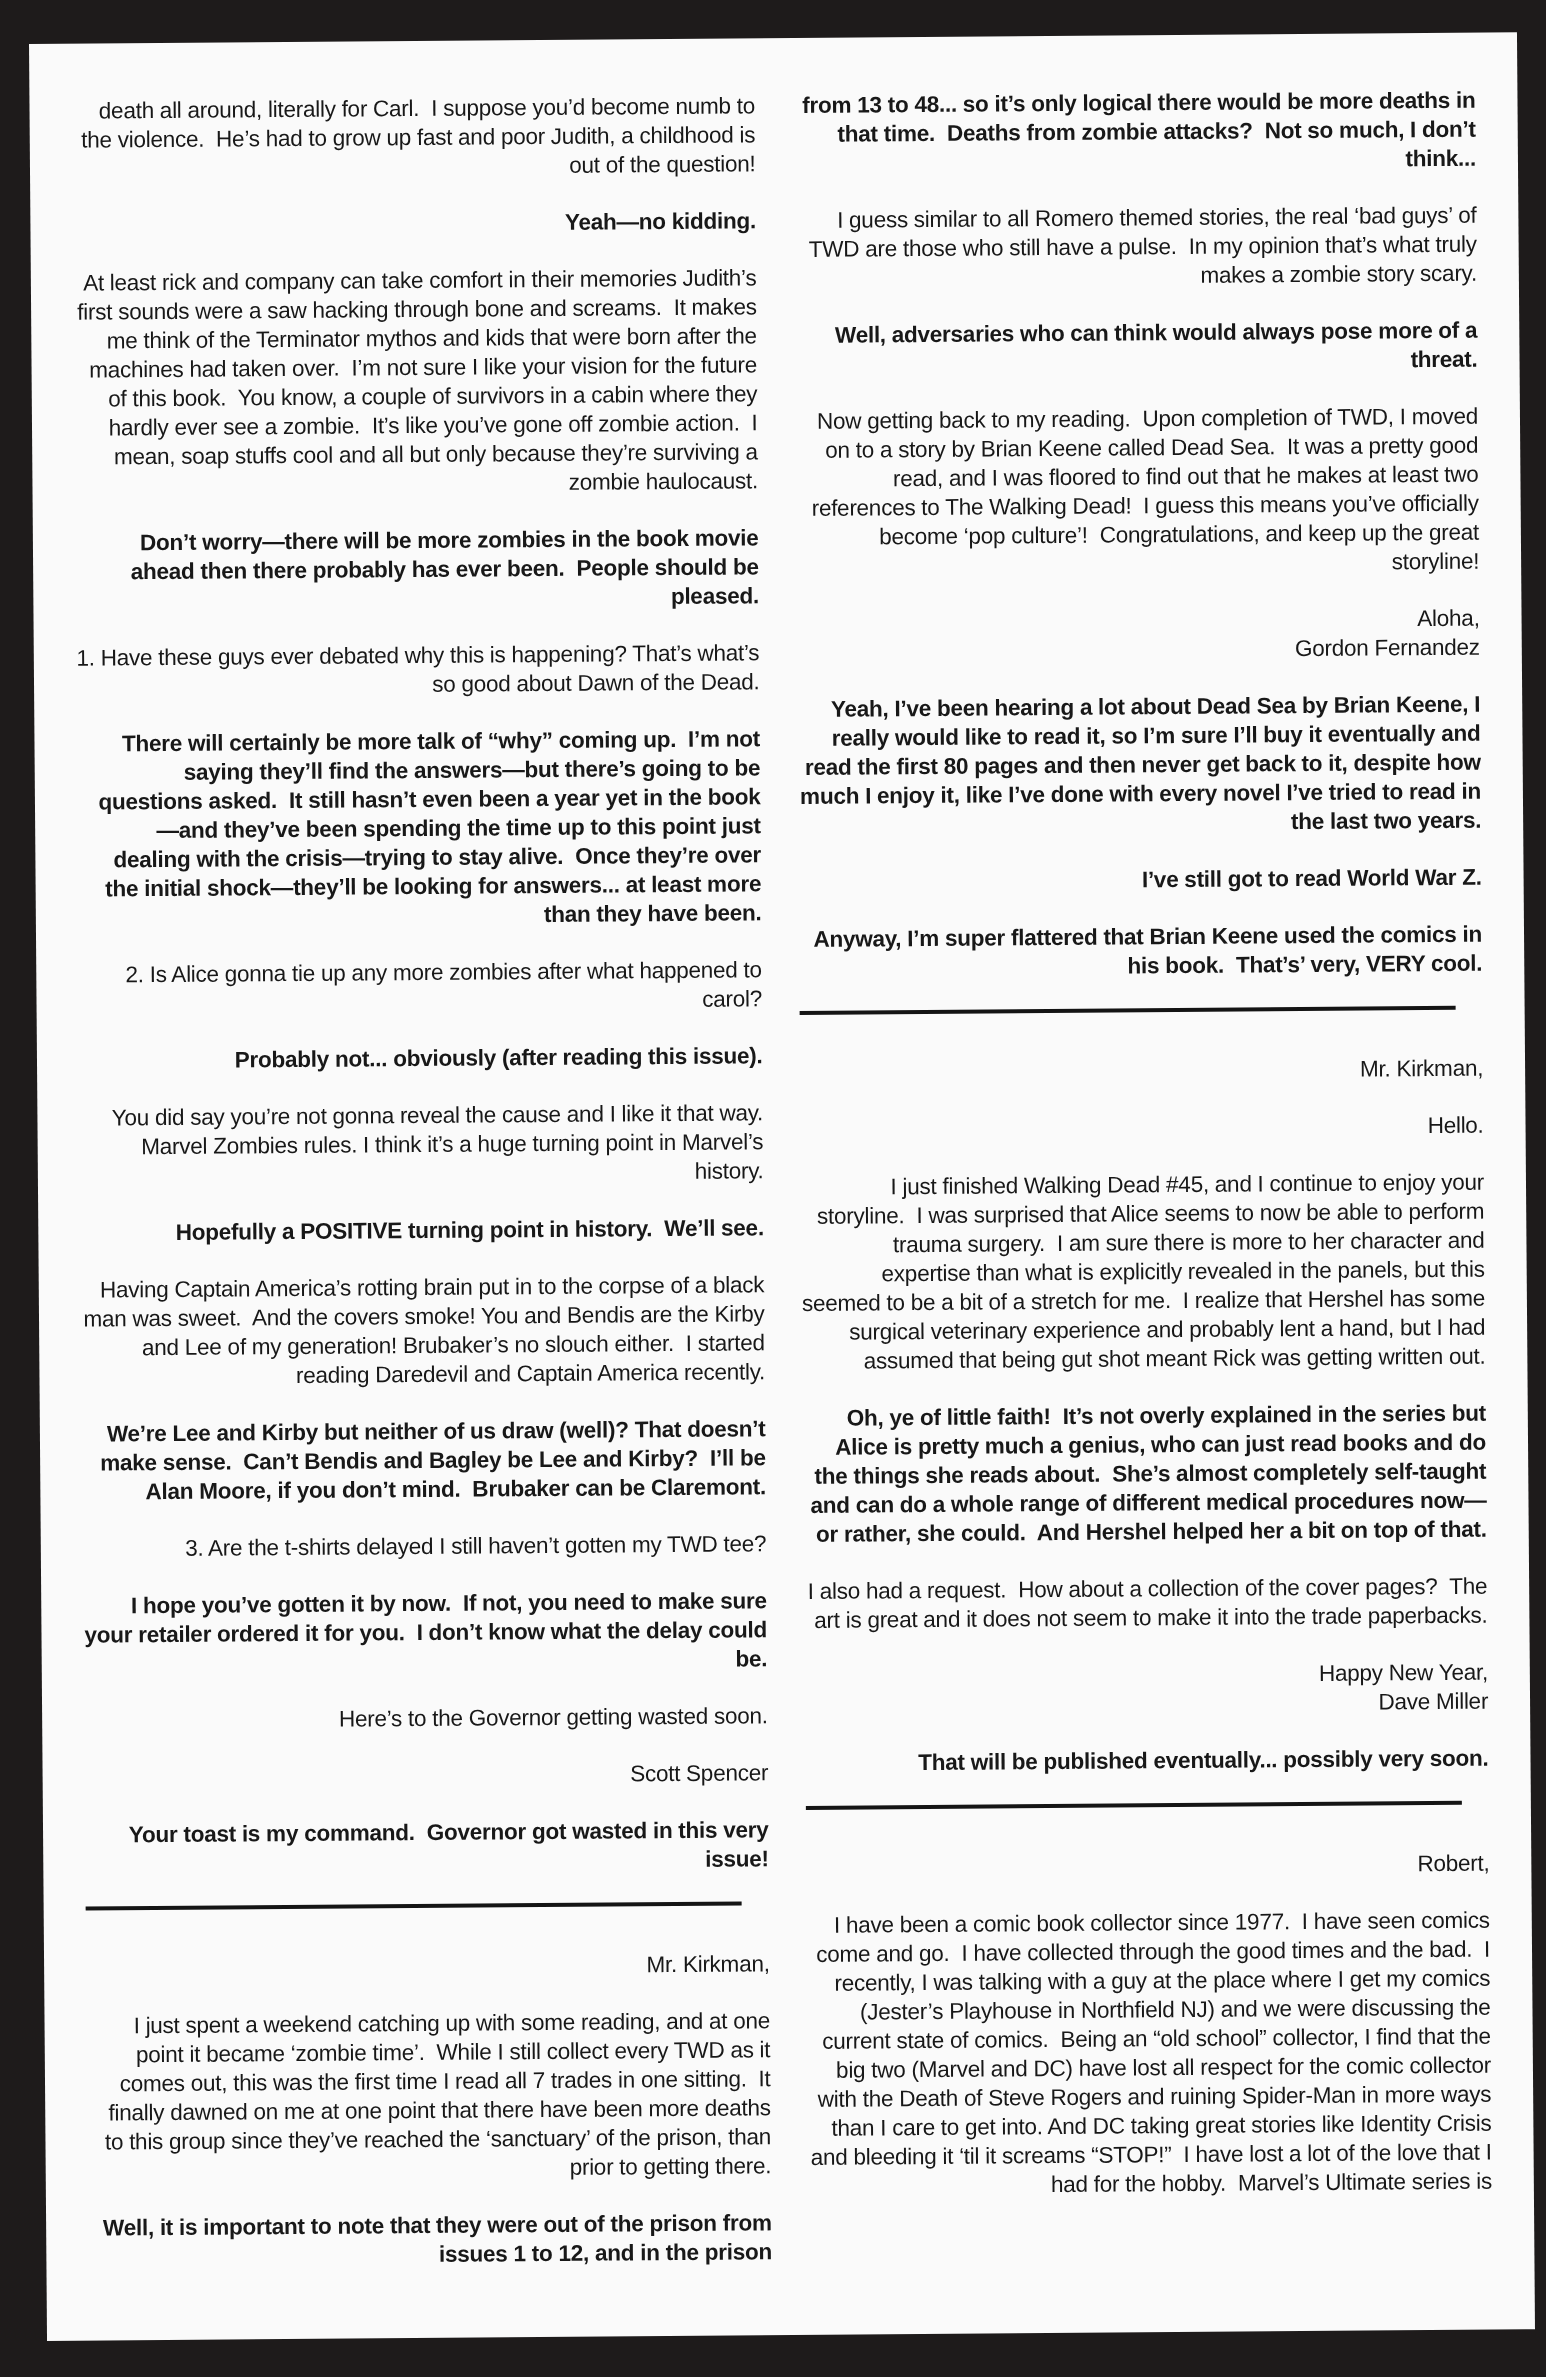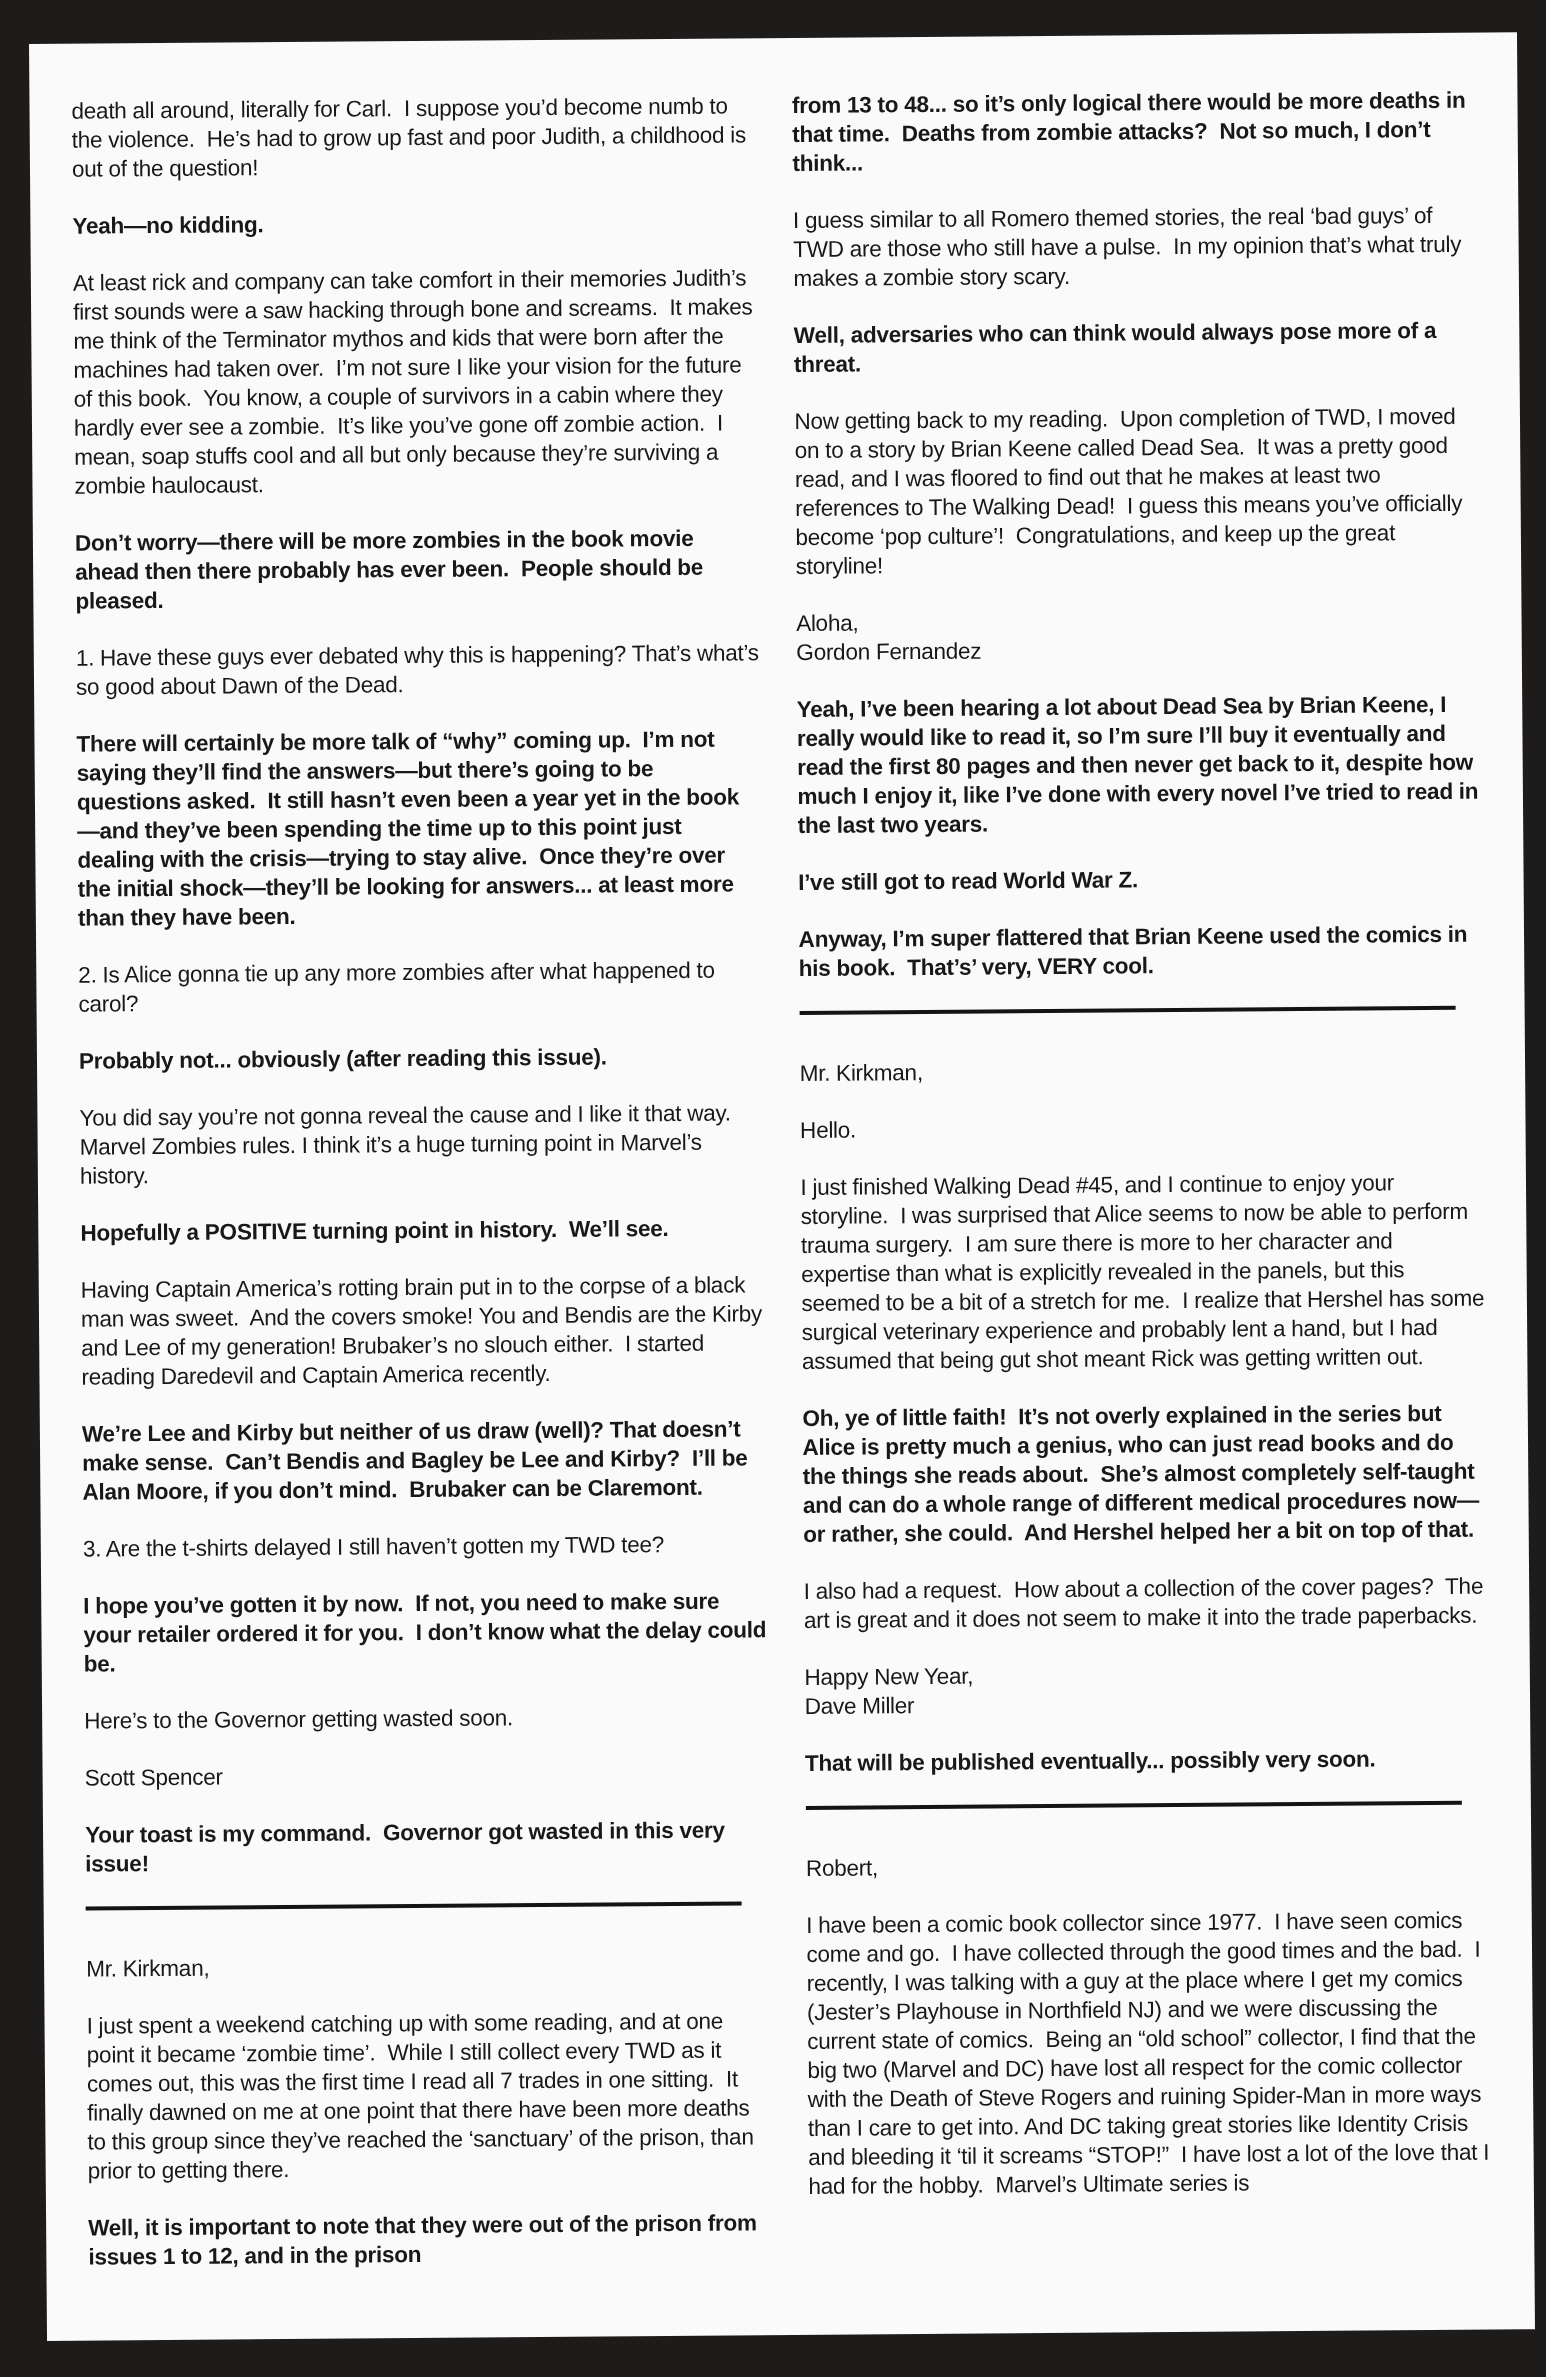--- a/index.html
+++ b/index.html
@@ -14,20 +14,21 @@
     height:2377px;
     overflow:hidden;
     background:var(--bg);
     font-family:"Liberation Sans","DejaVu Sans",sans-serif;
   }
   .scan-bg{
     position:relative;
     width:1547px;
     height:1998px;
     background:var(--bg);
+    text-align:right;
   }
   .paper{
     position:absolute;
     left:29px;
     top:44px;
     width:1488px;
     height:2297px;
     background:var(--paper);
     transform:rotate(-0.45deg);
     transform-origin:top left;

